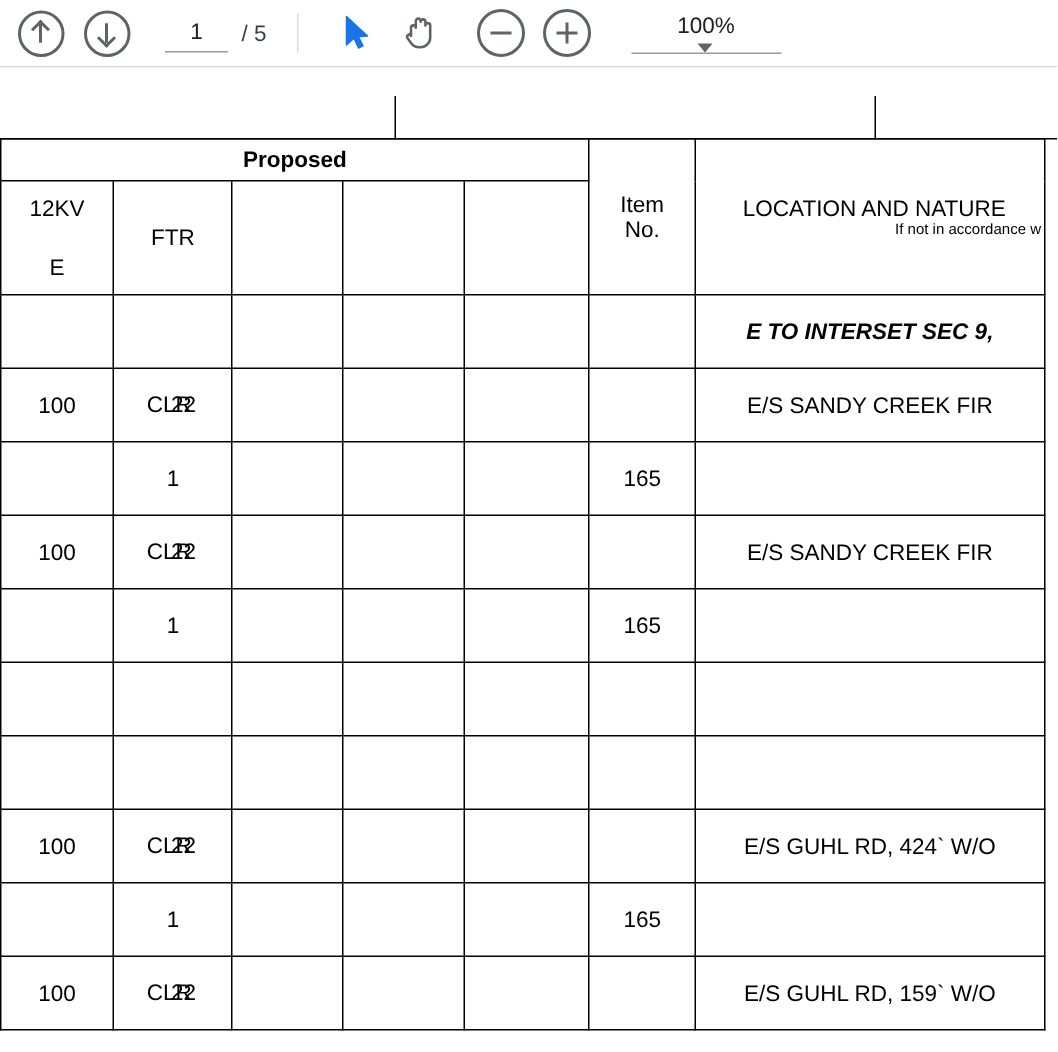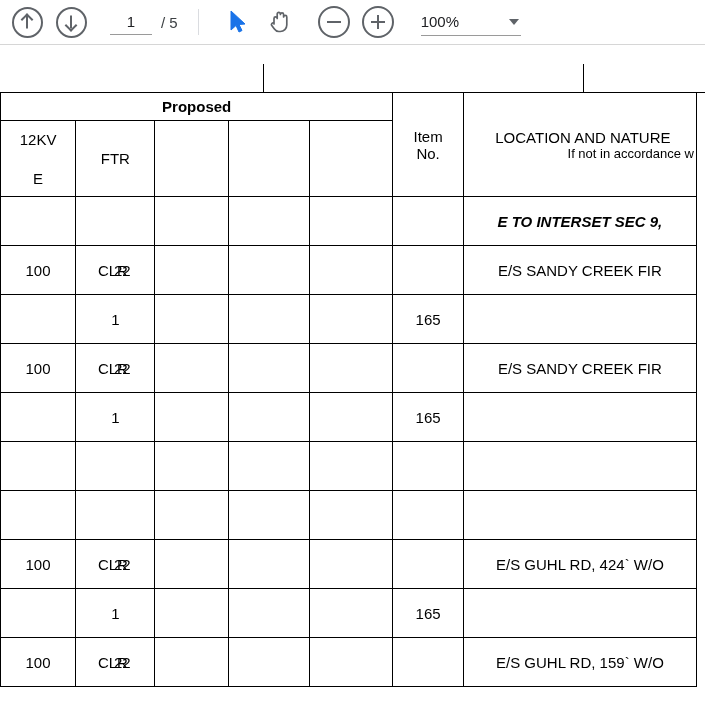--- a/index.html
+++ b/index.html
@@ -125,20 +125,21 @@
 
   .zoom-select {
     margin-left: 26px;
     width: 100px;
     height: 26px;
     display: flex;
     align-items: center;
     justify-content: space-between;
     border-bottom: 1px solid #9a9a9a;
     cursor: pointer;
+    flex-direction: column;
   }
   .zoom-value { font-size: 15px; color: #202124; }
   .caret {
     width: 0; height: 0;
     border-left: 5px solid transparent;
     border-right: 5px solid transparent;
     border-top: 6px solid #5f6368;
     margin-right: 2px;
   }
 
@@ -198,21 +199,21 @@
   .hdr-proposed {
     font-weight: bold;
     font-size: 16px;
   }
   .loc-title {
     font-weight: normal;
     font-size: 15px;
     padding-left: 6px;
   }
   .loc-sub {
-    font-size: 13px;
+    font-size: 10px;
     font-weight: normal;
     text-align: right;
     padding-right: 2px;
   }
   .loc-cell {
     padding-left: 6px;
     font-size: 15px;
     text-align: left;
   }
   .loc-bold {

